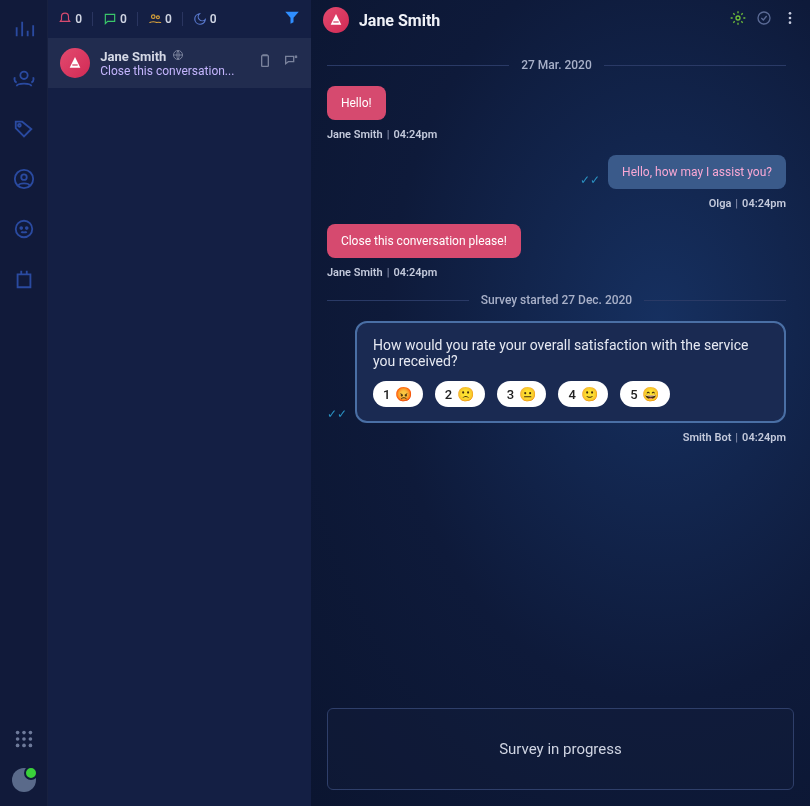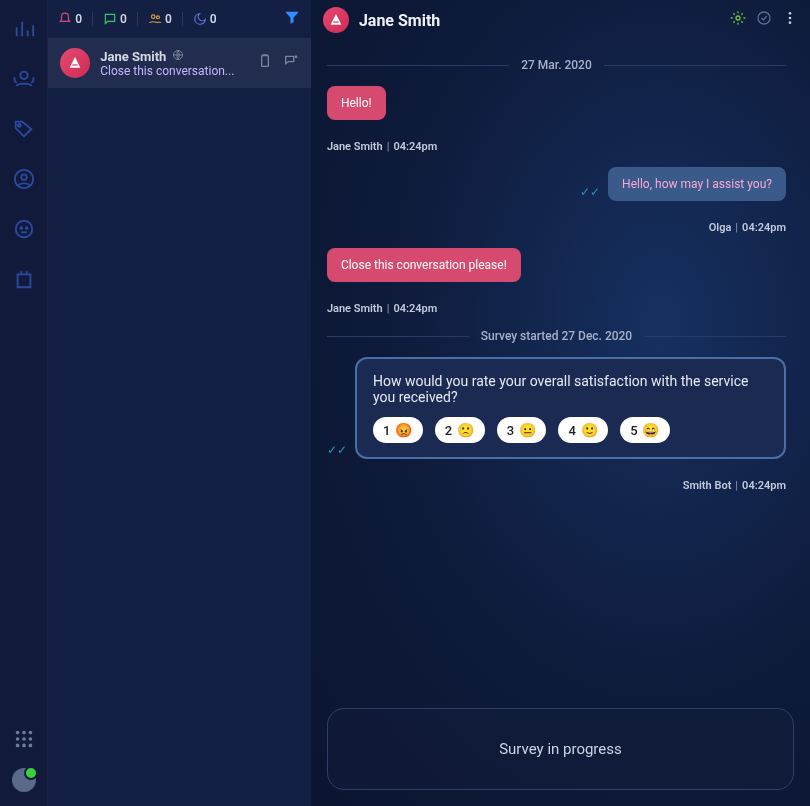--- a/index.html
+++ b/index.html
@@ -134,21 +134,21 @@
   .msg-left { display:flex; flex-direction:column; align-items:flex-start; }
   .msg-right { display:flex; flex-direction:column; align-items:flex-end; }
   .bubble {
     padding: 10px 14px;
     border-radius: 8px;
     font-size: 12px;
     max-width: 420px;
   }
   .bubble-pink { background:#d64a6f; color:#fff; }
   .bubble-blue { background:#3a5a8a; color:#f9a8d4; }
-  .meta { font-size:11px; color:#c3c9db; margin-top:20px; font-weight:600; }
+  .meta { font-size:11px; color:#c3c9db; margin-top:8px; font-weight:600; }
   .meta .sep-pipe { margin:0 4px; color:#8790ad; }
   .msg-right-wrap { display:flex; align-items:flex-end; gap:8px; justify-content:flex-end;}
   .tick-col { color:#2a8fbf; font-size:12px; padding-bottom:2px;}
 
   .survey-bubble {
     border:2px solid #4a6fa5;
     background:#1a2a52;
     border-radius:12px;
     padding:14px 16px;
     color:#e6e9f2;
@@ -165,21 +165,21 @@
     font-size:13px;
     display:flex;align-items:center;gap:5px;
     cursor:pointer;
     font-weight:500;
   }
   .emoji { font-size:14px; }
 
   .footer-box {
     margin: 0 16px 16px 16px;
     border:1px solid #2f3f6a;
-    border-radius:17px;
+    border-radius:6px;
     height:82px;
     display:flex;align-items:center;justify-content:center;
     font-size:15px; color:#cfd4e2;
     background: rgba(20,30,60,0.4);
     text-align: center;
   }
 
   .survey-row { display:flex; align-items:flex-end; gap:8px; justify-content:flex-end;}
 </style>
 </head>

